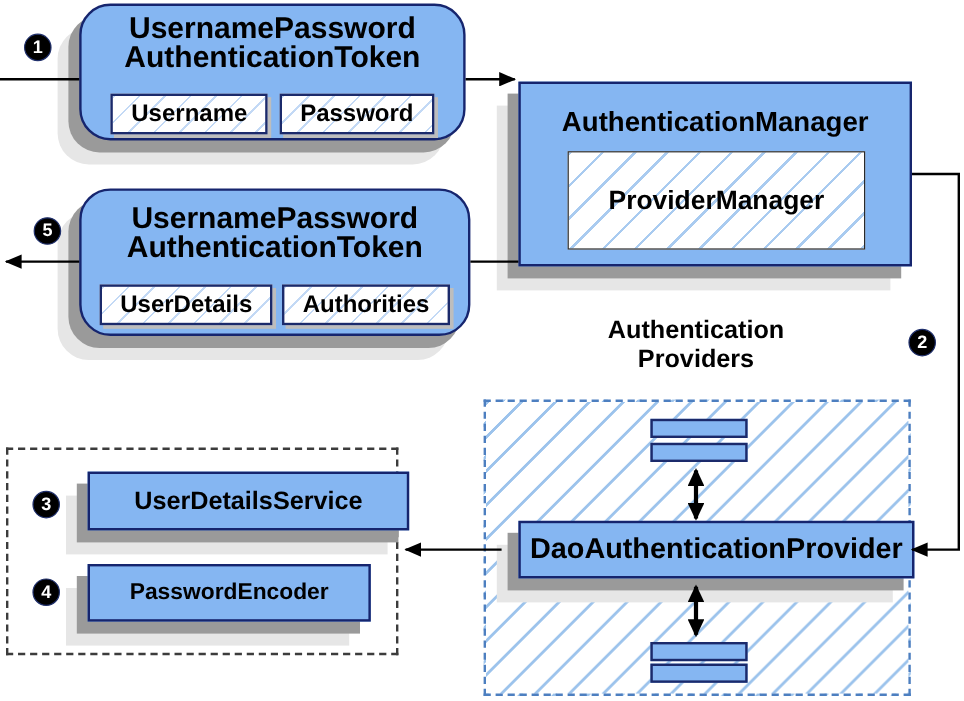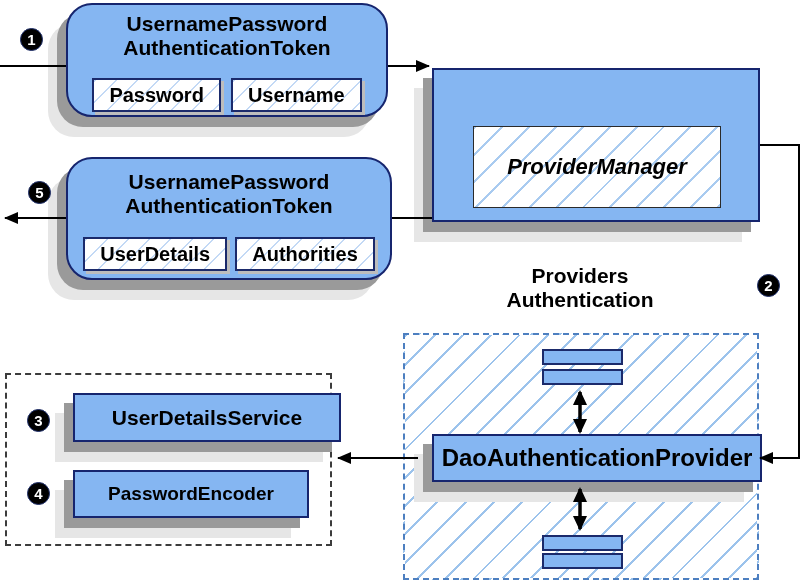--- a/index.html
+++ b/index.html
@@ -19,37 +19,36 @@
   .shadowed { box-shadow: -9px 10px 0 #9a9a9a, -18px 20px 0 #e6e6e6; }
 
   
   .hatch-lg {
     background-color: #ffffff;
     background-image: repeating-linear-gradient(135deg, #9cc3ec 0 2px, transparent 2px 20px);
   }
   .hatch-md {
     background-color: #ffffff;
     background-image: repeating-linear-gradient(135deg, #a9cbf0 0 2px, transparent 2px 19px);
-    font-style: italic;
   }
   .hatch-sm {
     background-color: #ffffff;
     background-image: repeating-linear-gradient(135deg, #c3d9f5 0 1.5px, transparent 1.5px 15px);
   }
 
   
   .token {
     position: absolute;
     background: #85b6f2;
     border: 2px solid #16256e;
     border-radius: 26px;
     z-index: 10;
     text-align: center;
   }
-  .token-title { font-size: 21px; line-height: 24px; }
+  .token-title { font-size: 25px; line-height: 24px; }
   .fields {
     position: absolute;
     left: 0; right: 0;
     display: flex;
     justify-content: center;
     gap: 10px;
   }
   .field {
     display: inline-flex;
     align-items: center;
@@ -147,47 +146,48 @@
 </head>
 <body>
 
 <div class="canvas">
 
   <div class="providers-box hatch-lg"></div>
 
   <div class="collab-box"></div>
 
   <div class="providers-heading">
+    <div>Authentication</div>
     <div>Providers</div>
-    <div>Authentication</div>
   </div>
 
   <div class="token shadowed" style="left:66px;top:3px;width:322px;height:114px;">
     <div class="token-title" style="margin-top:7px;">
       <div>UsernamePassword</div>
       <div>AuthenticationToken</div>
     </div>
     <div class="fields" style="top:73px;">
+      <div class="field hatch-sm">Username</div>
       <div class="field hatch-sm">Password</div>
-      <div class="field hatch-sm">Username</div>
     </div>
   </div>
 
   <div class="token shadowed" style="left:66px;top:157px;width:326px;height:123px;">
     <div class="token-title" style="margin-top:11px;">
       <div>UsernamePassword</div>
       <div>AuthenticationToken</div>
     </div>
     <div class="fields" style="top:78px;gap:8px;">
       <div class="field hatch-sm">UserDetails</div>
       <div class="field hatch-sm">Authorities</div>
     </div>
   </div>
 
   <div class="rect-box auth-manager shadowed" style="left:432px;top:68px;width:328px;height:154px;">
+    <div class="am-title">AuthenticationManager</div>
     <div class="pm-box hatch-md">ProviderManager</div>
   </div>
 
   <div class="rect-box shadowed" style="left:432px;top:434px;width:330px;height:48px;font-size:24px;">DaoAuthenticationProvider</div>
 
   <div class="rect-box shadowed" style="left:73px;top:393px;width:268px;height:49px;font-size:21px;">UserDetailsService</div>
   <div class="rect-box shadowed" style="left:73px;top:470px;width:236px;height:48px;font-size:19px;">PasswordEncoder</div>
 
   <div class="bar" style="left:542px;top:349px;"></div>
   <div class="bar" style="left:542px;top:369px;"></div>

